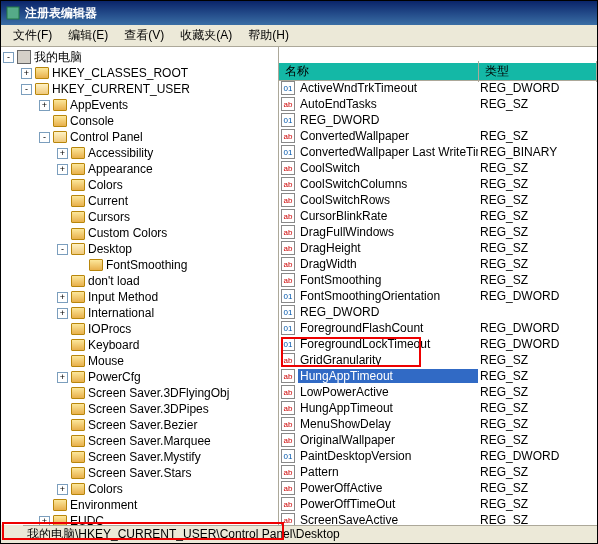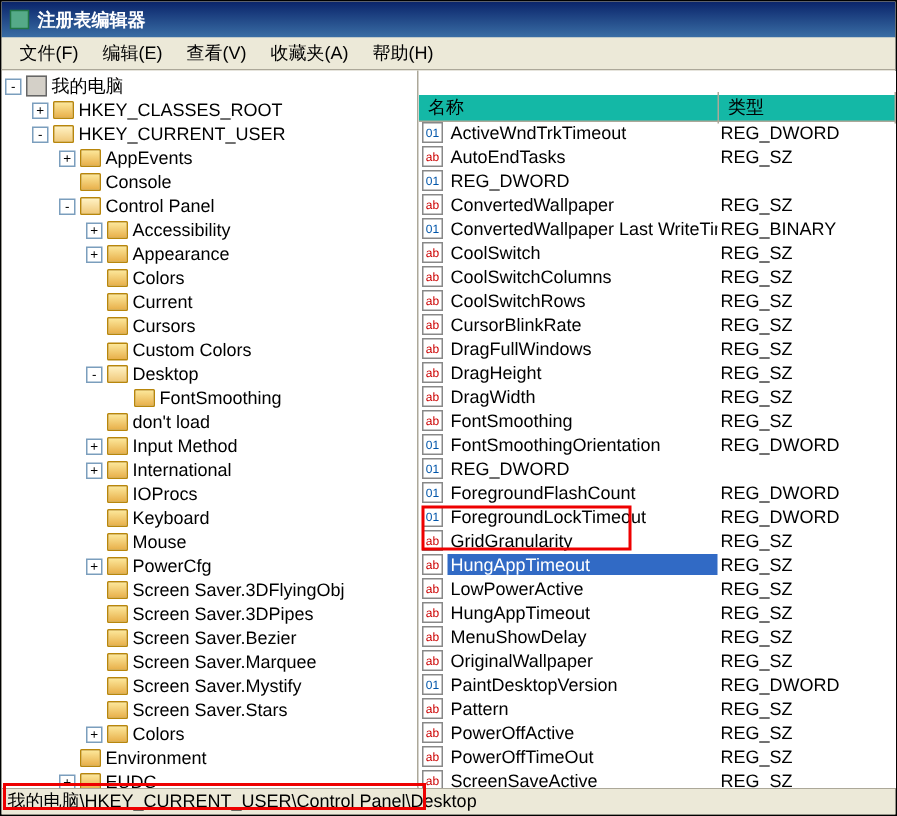--- a/index.html
+++ b/index.html
@@ -26,21 +26,21 @@
 .col-type { flex: 1; }
 .list-row { display: flex; align-items: flex-start; height: 16px; padding: 0 2px; }
 .list-row.selected { }
 .list-row.selected .cell-name { background: #316ac5; color: #fff; }
 .reg-icon { width: 14px; height: 14px; margin-right: 3px; display: inline-flex; align-items: center; justify-content: center; font-size: 8px; color: #c00; background: #fff; border: 1px solid #888; }
 .reg-icon.bin { color: #05a; }
 .cell-name { width: 180px; white-space: nowrap; overflow: hidden; padding: 0 2px; }
 .cell-type { flex: 1; white-space: nowrap; padding: 0 2px; }
 .highlight-box { border: 2px solid #e00; position: absolute; pointer-events: none; }
 .highlight1 { left: 281px; top: 337px; width: 140px; height: 30px; }
-.status-bar { height: 18px; background: #ece9d8; border-top: 1px solid #aca899; display: flex; align-items: center; padding: 0 4px; }
+.status-bar { height: 18px; background: #ece9d8; border-top: 1px solid #aca899; display: flex; align-items: center; padding: 0 4px; margin-left: 22px; }
 .highlight2 { left: 2px; top: 522px; width: 282px; height: 18px; }
 </style>
 </head>
 <body>
 
 <div class="title-bar">
   <span class="icon">
     <svg width="16" height="16">
         <rect x="2" y="2" width="12" height="12" fill="#5a8" stroke="#274"></rect>
       </svg>

